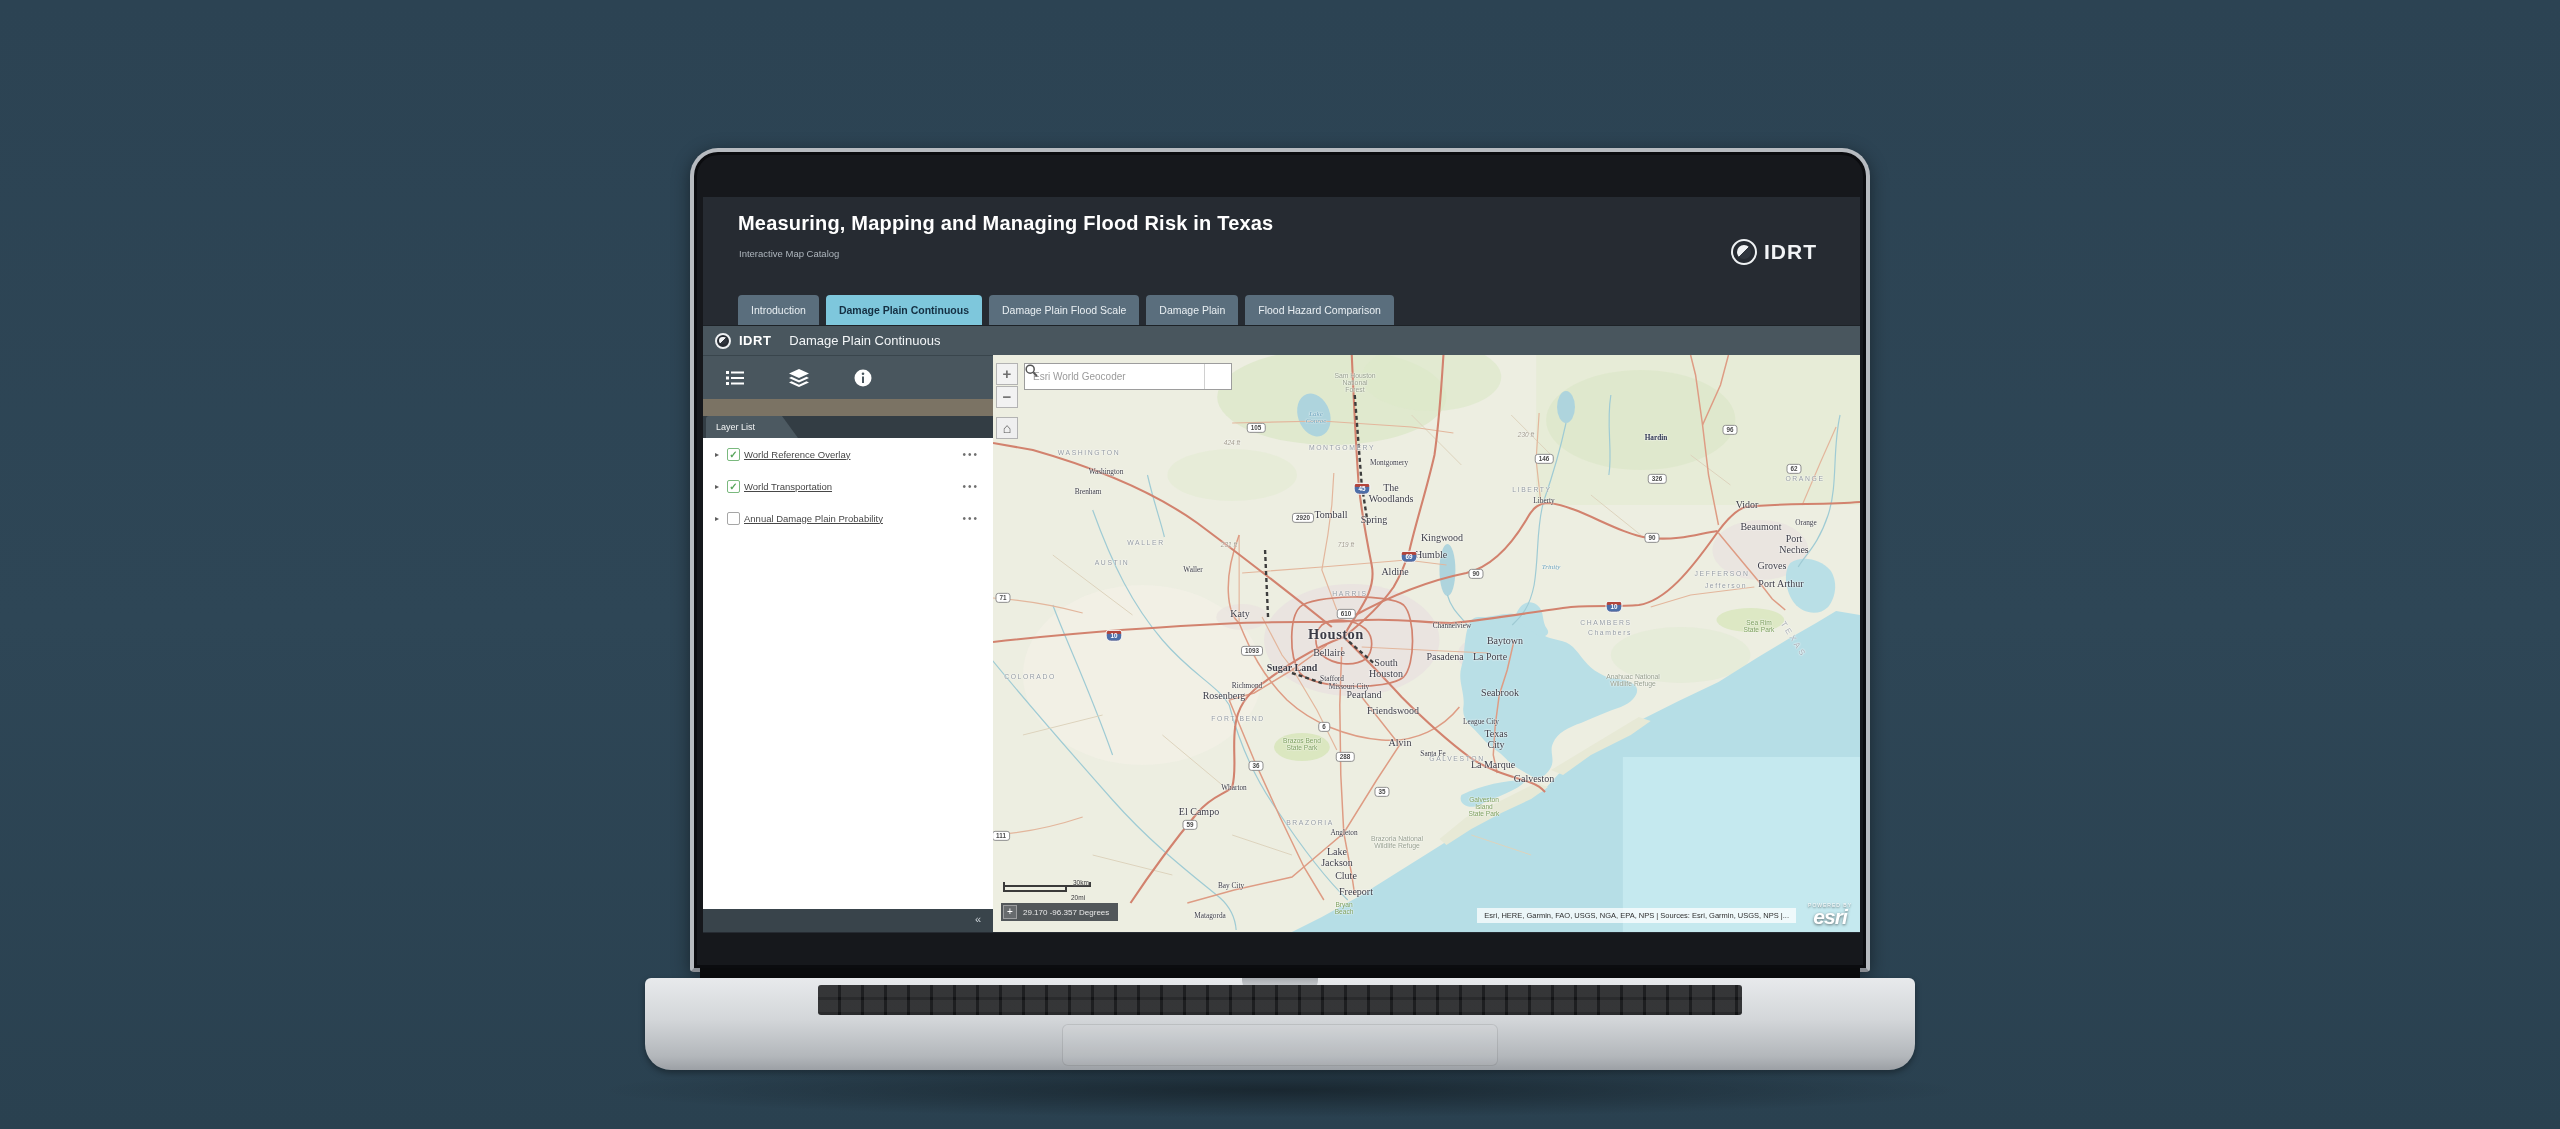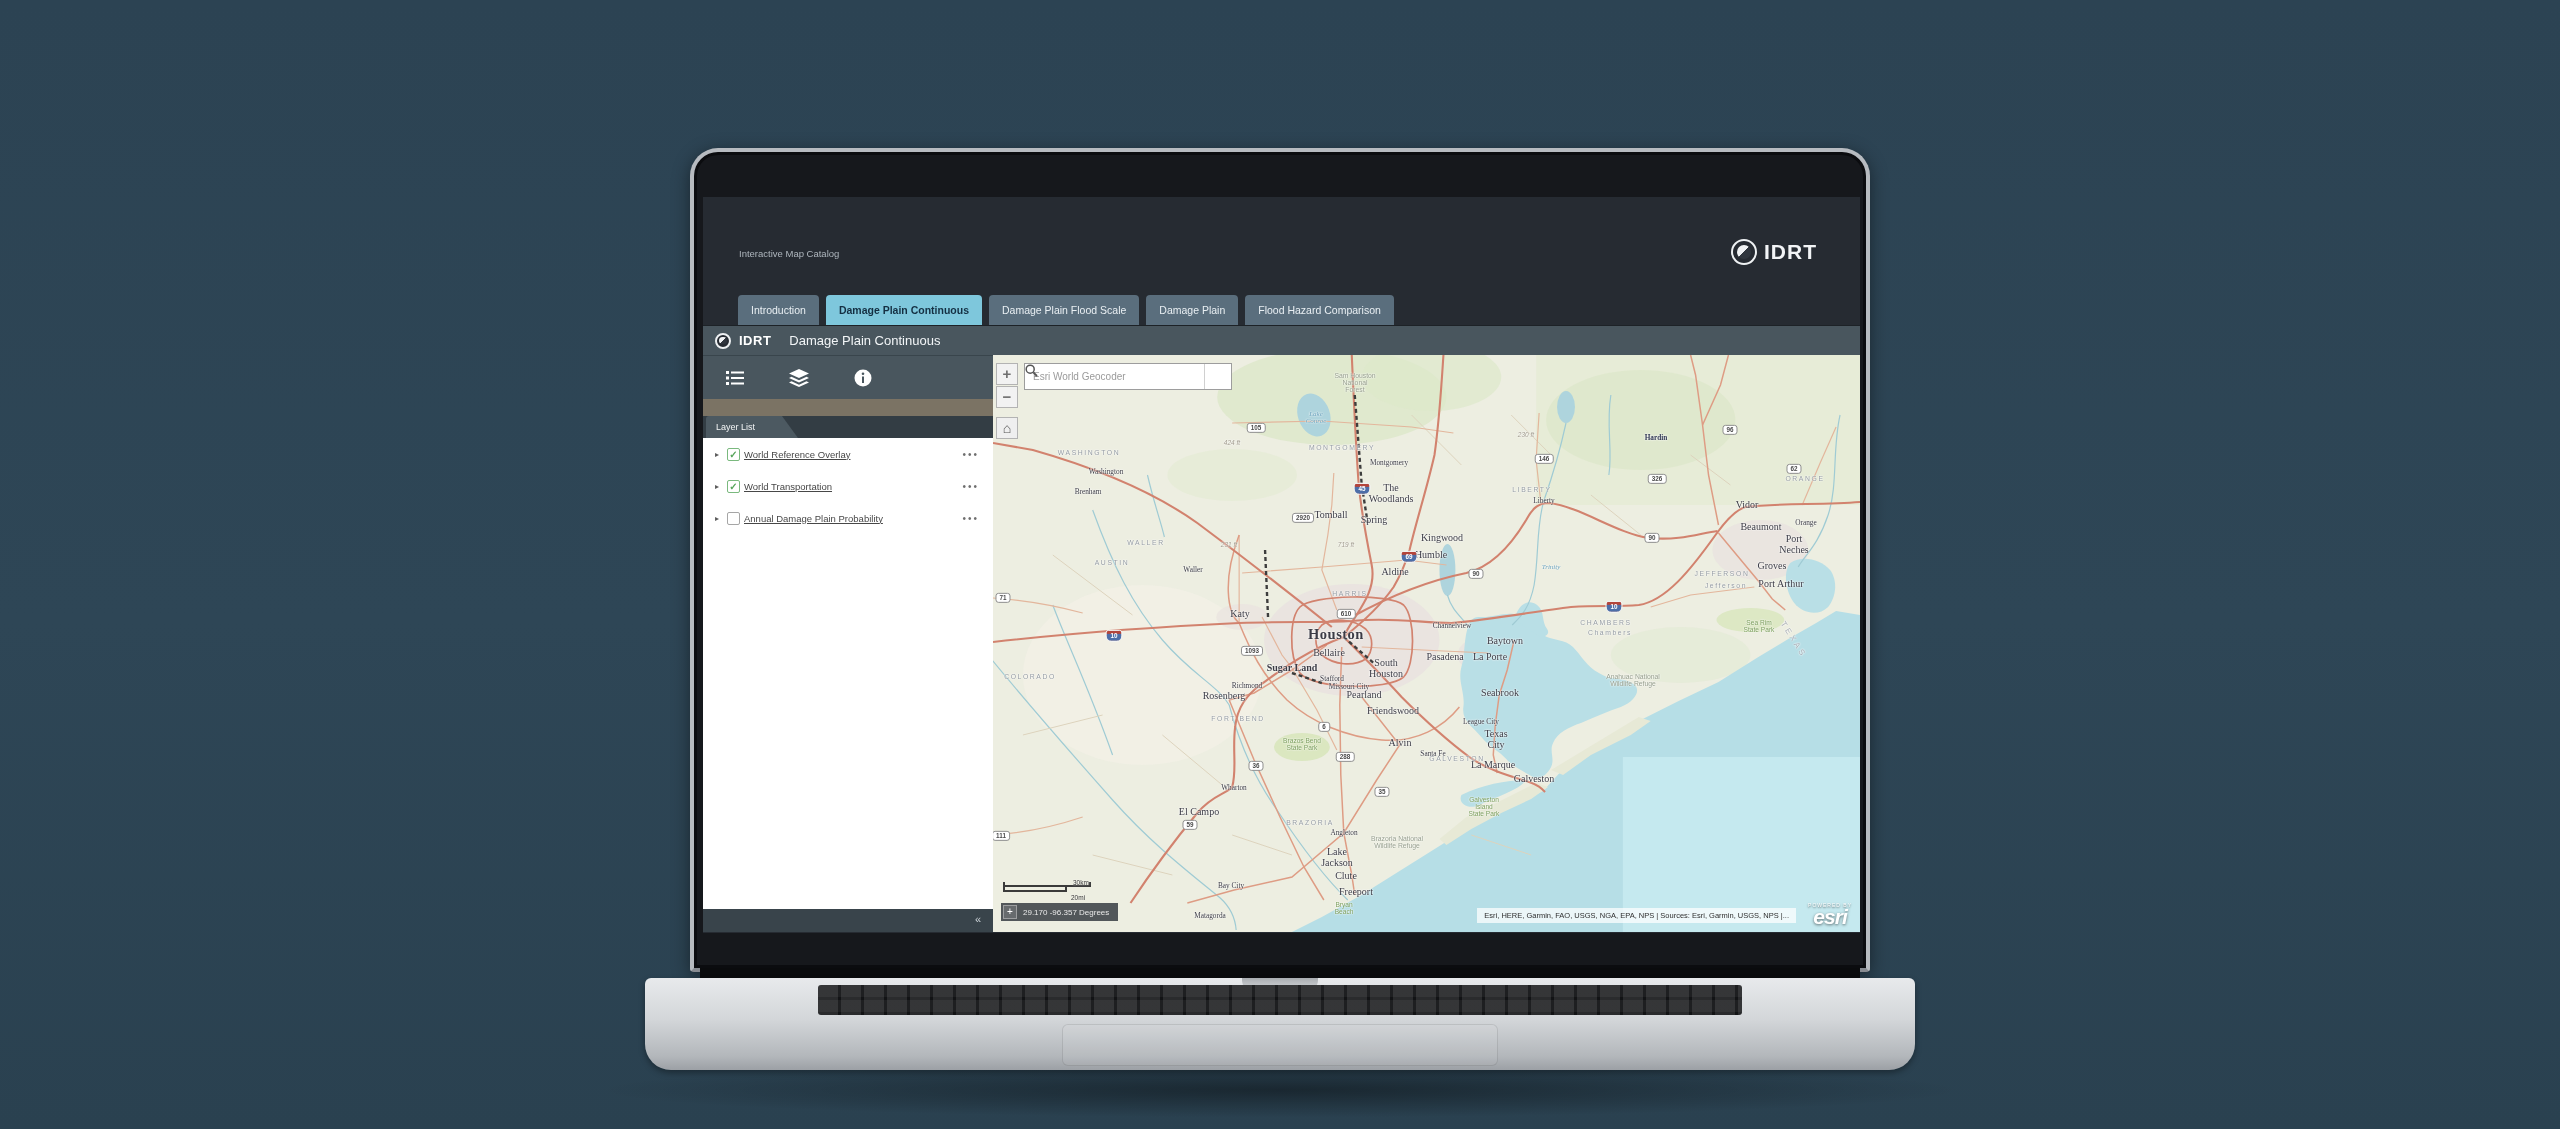--- a/index.html
+++ b/index.html
@@ -89,20 +89,21 @@
 </style>
 </head>
 <body>
 
 <div id="stage">
   <div class="laptop-shadow"></div>
   <div class="laptop-screen"></div>
 
   <div class="page">
 
+    <div class="hdr-title">Measuring, Mapping and Managing Flood Risk in Texas</div>
     <div class="hdr-sub">Interactive Map Catalog</div>
     <div class="hdr-logo">
       <span class="idrt-circle" style="width:26px;height:26px;">
           <i></i>
         </span>
       <span class="brand">IDRT</span>
     </div>
 
     <div class="tabs" id="tabs">
         <div class="tab">Introduction</div>

